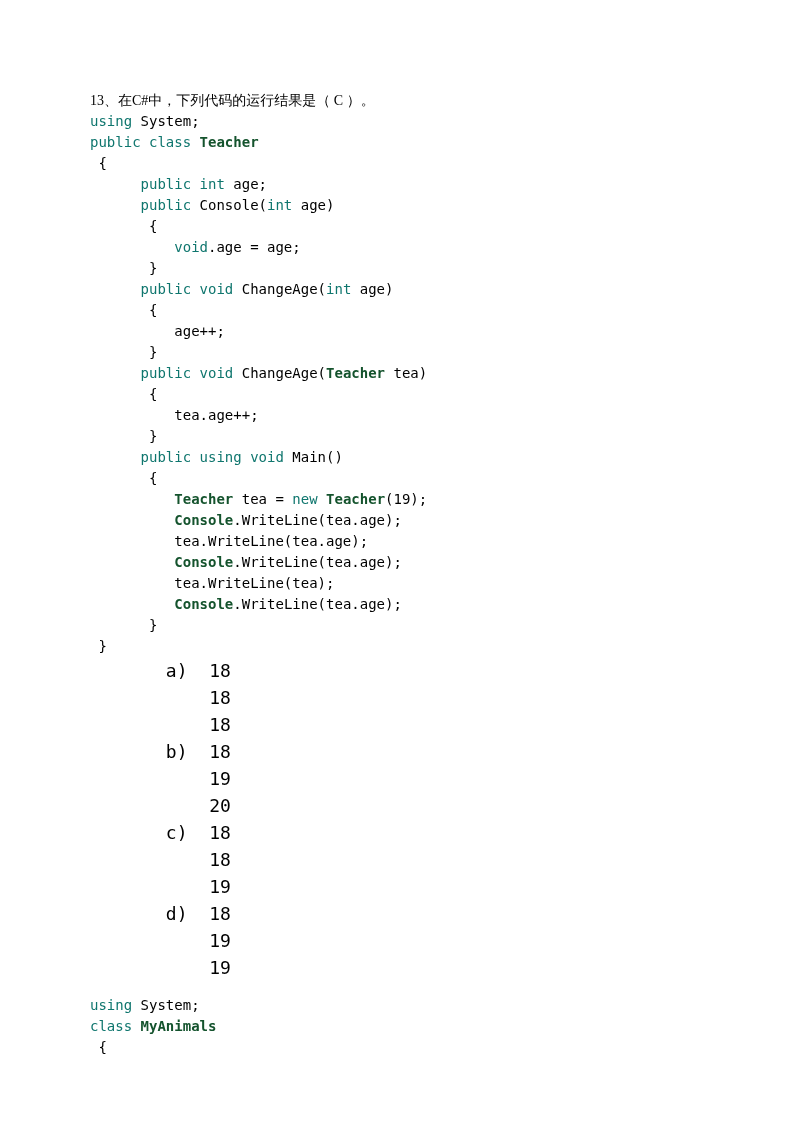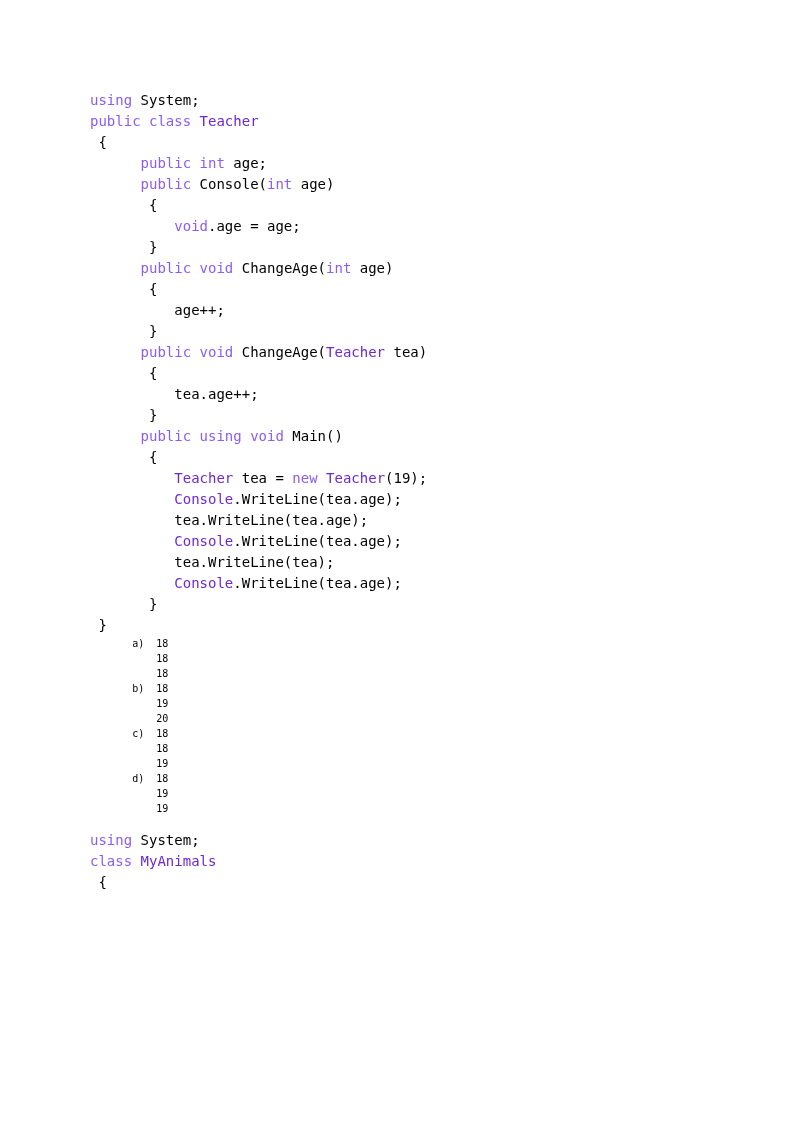--- a/index.html
+++ b/index.html
@@ -15,38 +15,39 @@
   }
   .page {
     padding: 90px 90px 0 90px;
   }
   .code-block {
     font-family: "NSimSun", "SimSun", monospace;
     font-size: 14px;
     white-space: pre;
     line-height: 1.5;
   }
-  .kw { color: #8b5cf6; }
-  .type { color: #6d28d9; }
+  .kw { color: #0f766e; }
+  .type { color: #14532d; font-weight: bold; }
   .options {
     font-family: "NSimSun", "SimSun", monospace;
-    font-size: 10px;
+    font-size: 18px;
     white-space: pre;
     line-height: 1.5;
   }
   .question-intro {
     font-family: "SimSun", serif;
     font-size: 14px;
   }
 </style>
 </head>
 <body>
 
 <div class="page">
 
+<div class="question-intro">13、在C#中，下列代码的运行结果是（ C ）。</div>
 <div class="code-block"><span class="kw">using</span><span> System;</span>
 <span class="kw">public</span><span class="kw"> class</span><span class="type"> Teacher</span>
 <span> {</span>
 <span class="kw">      public</span><span class="kw"> int</span><span> age;</span>
 <span class="kw">      public</span><span> Console(</span><span class="kw">int</span><span> age)</span>
 <span>       {</span>
 <span>          </span><span class="kw">void</span><span>.age = age;</span>
 <span>       }</span>
 <span class="kw">      public</span><span class="kw"> void</span><span> ChangeAge(</span><span class="kw">int</span><span> age)</span>
 <span>       {</span>

